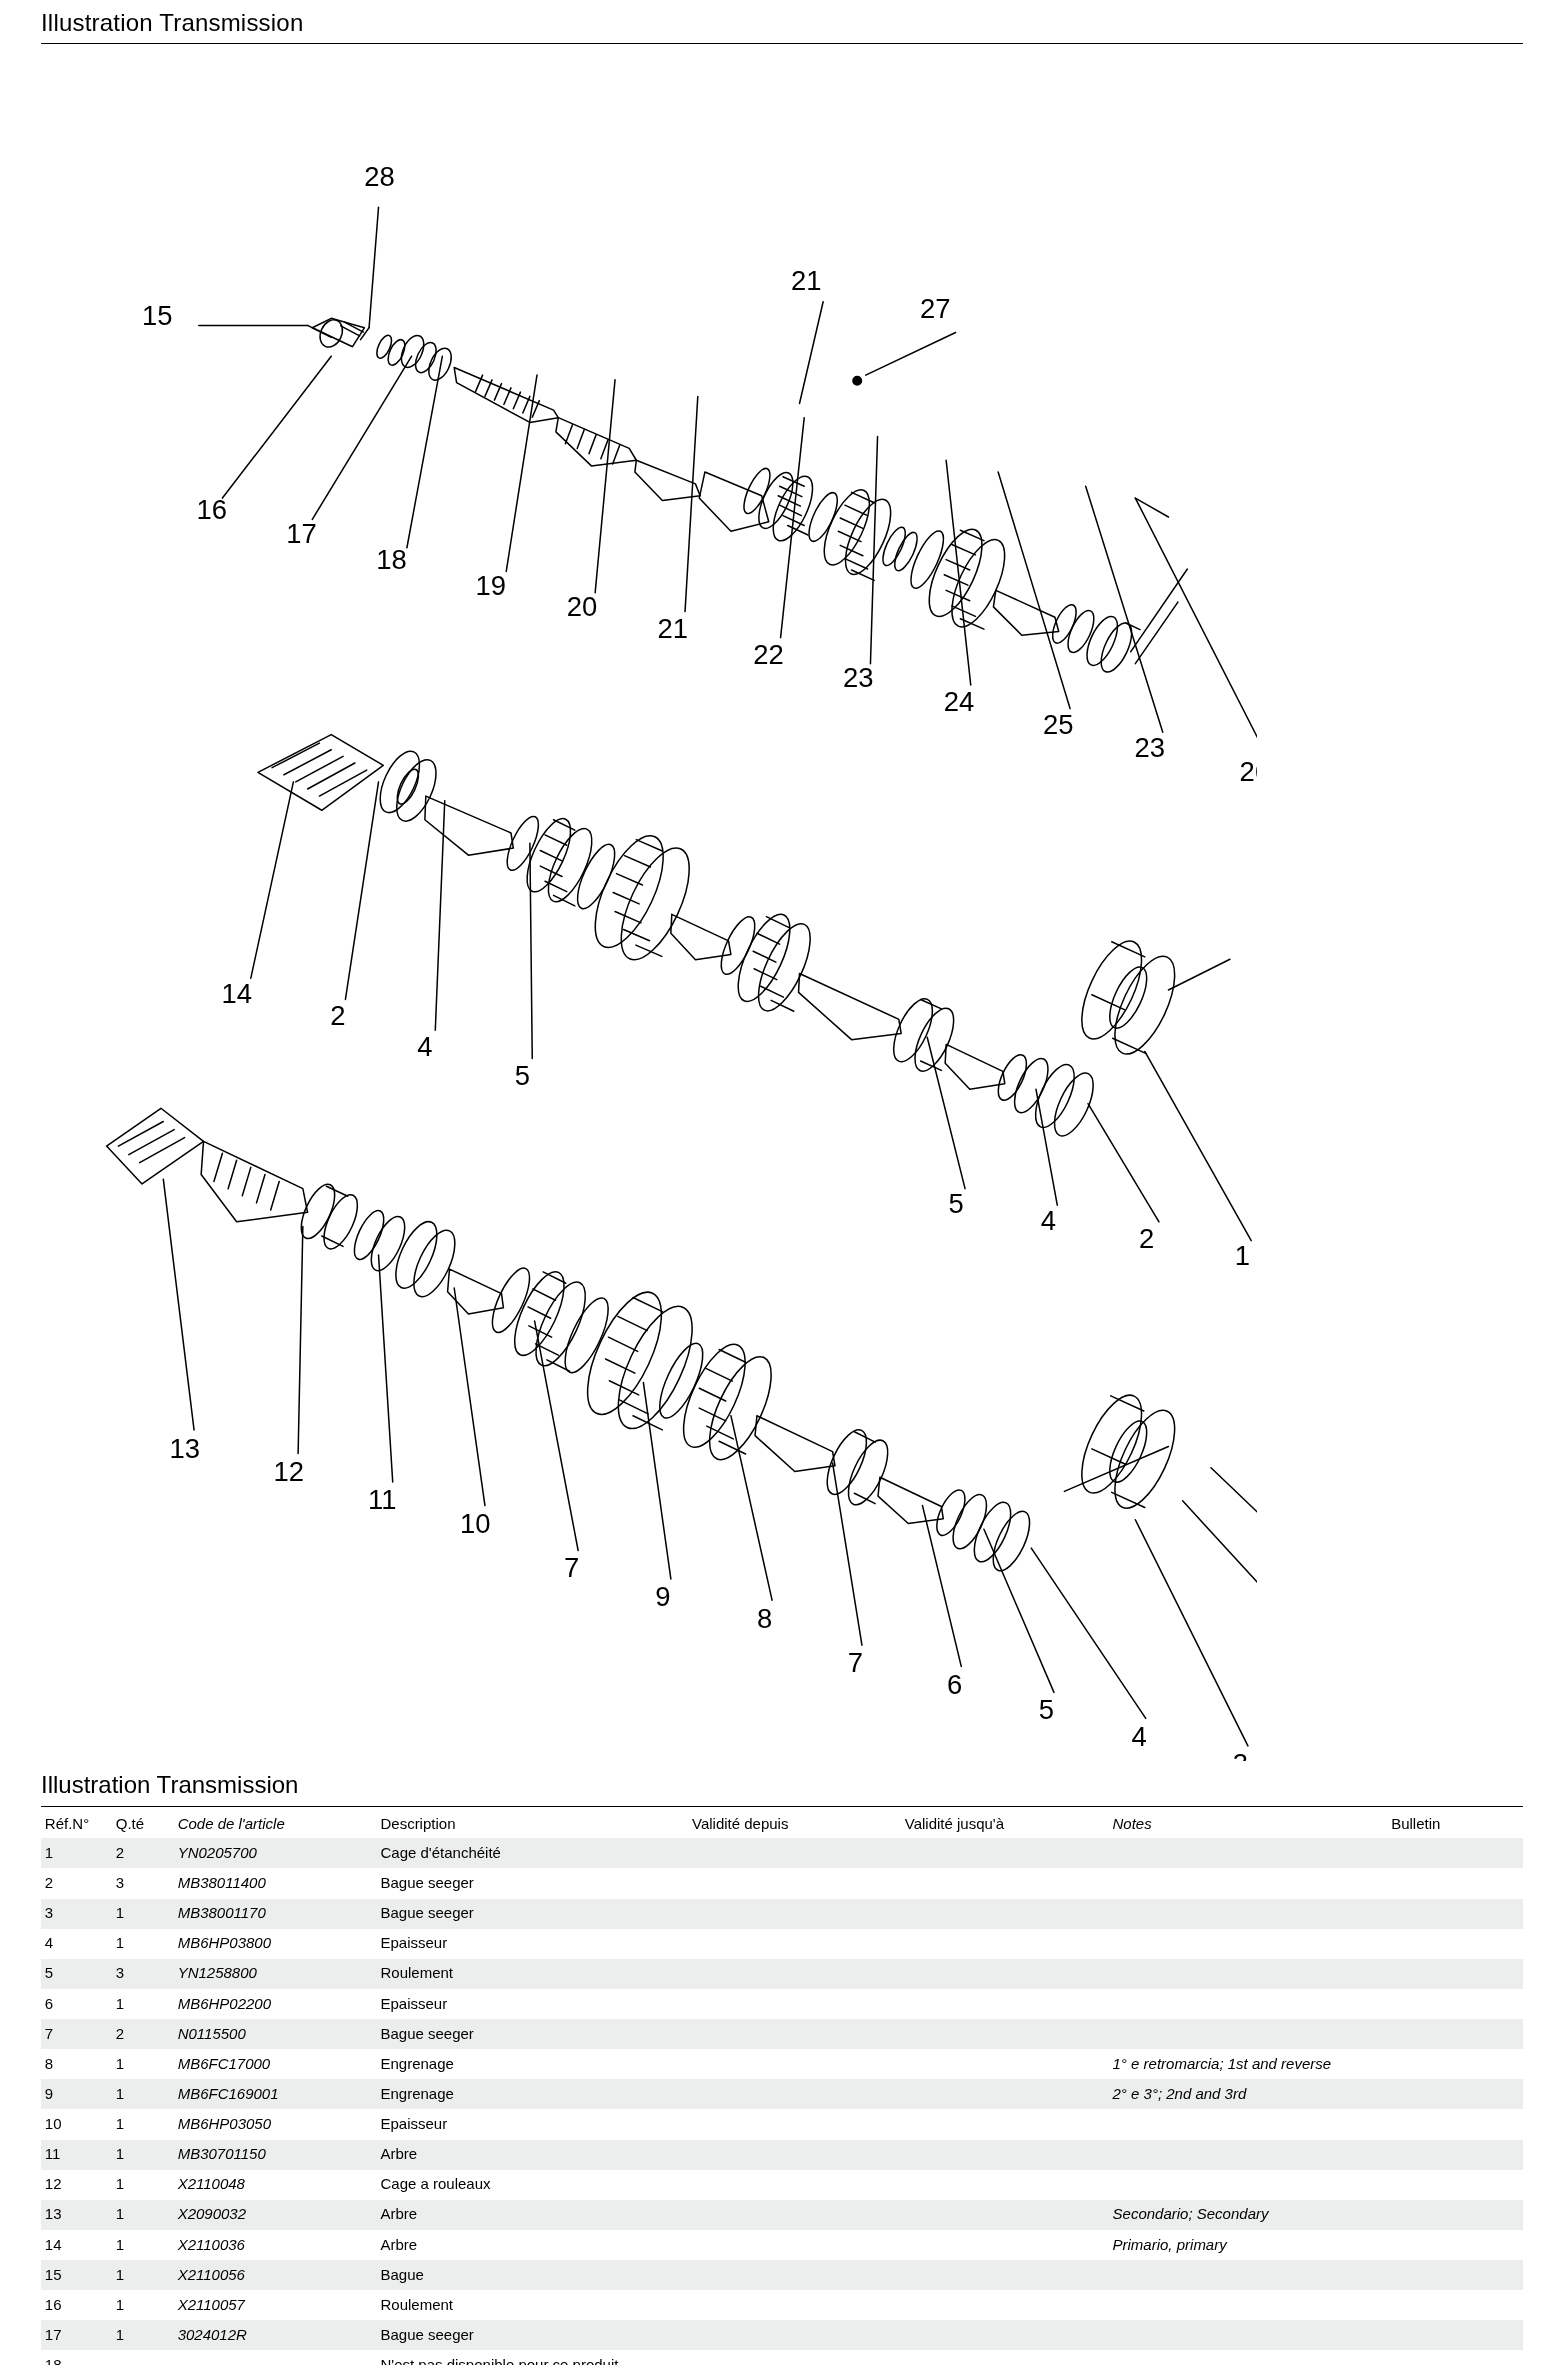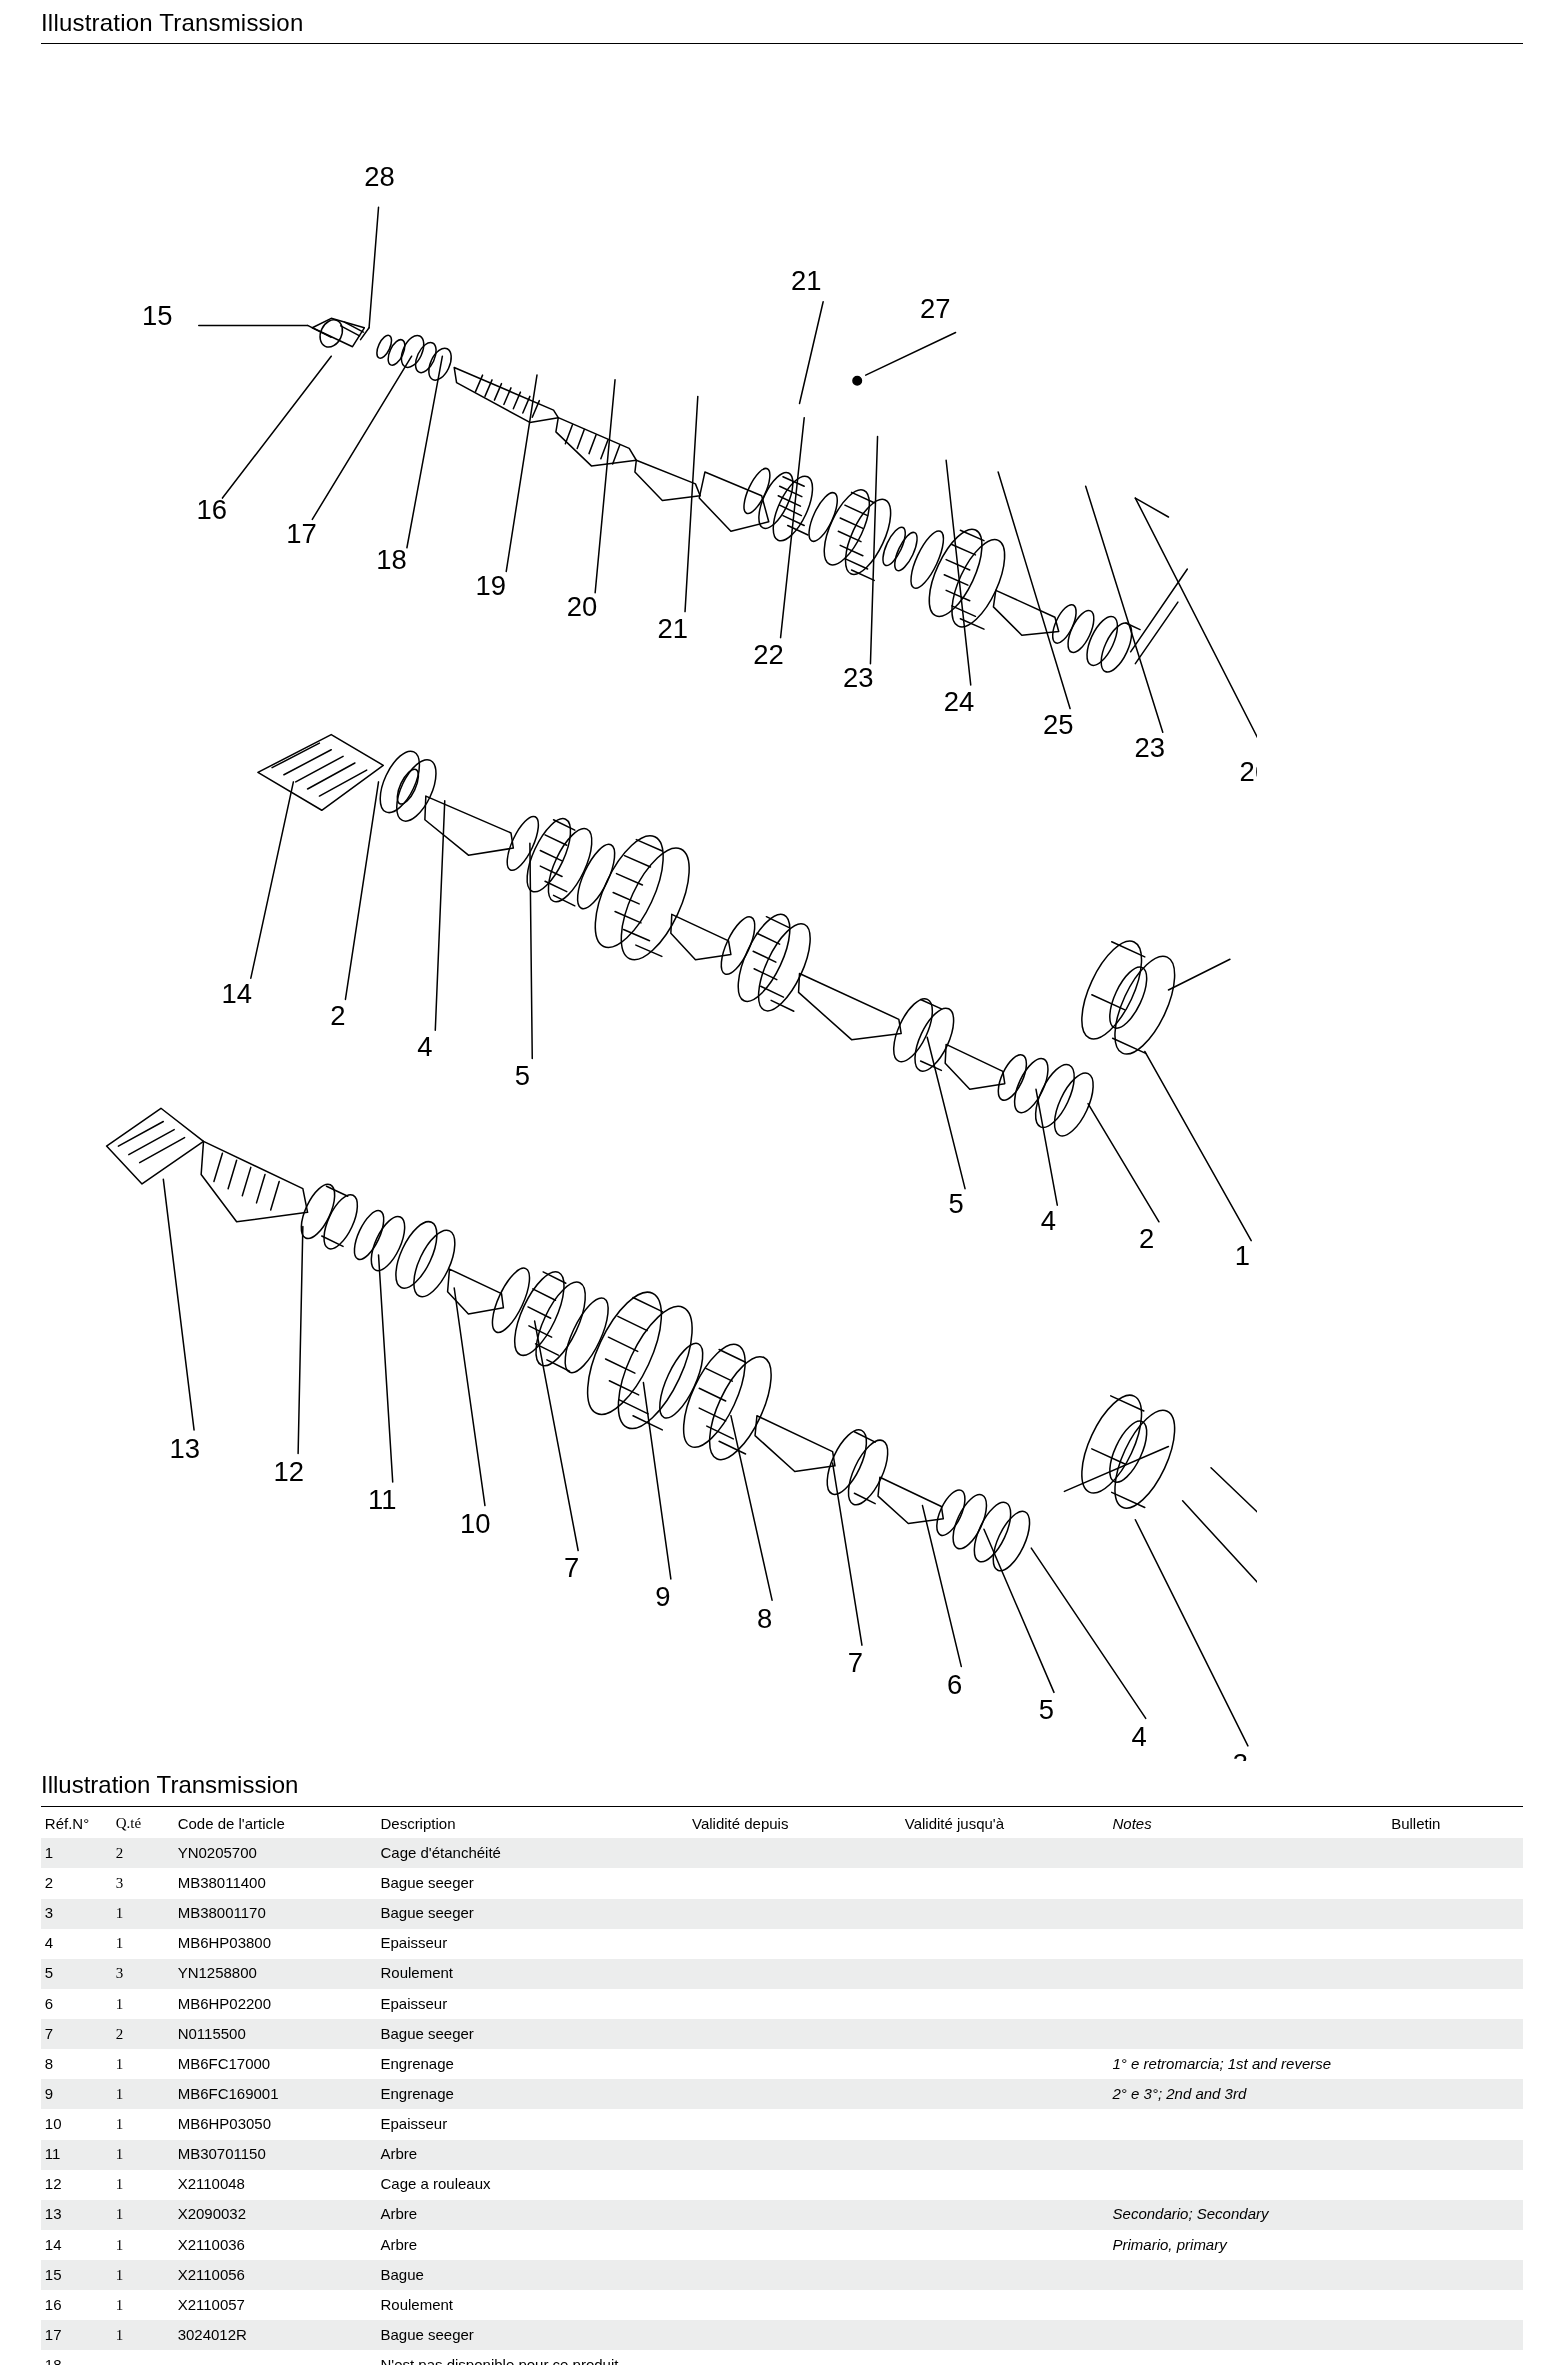--- a/index.html
+++ b/index.html
@@ -69,22 +69,22 @@
   table.parts tbody tr.alt {
     background: #eceded;
   }
   table.parts tbody td {
     padding: 5.7px 0 5.7px 0;
     vertical-align: top;
     line-height: 1.25;
   }
   
   .c-ref   { width: 71px; padding-left: 3.8px !important; }
-  .c-qty   { width: 62px; font-family: Liberation Serif, serif; }
-  .c-code  { width: 203px; }
+  .c-qty   { width: 62px; }
+  .c-code  { width: 203px; font-style: italic; }
   .c-desc  { width: 312px; }
   .c-valid-from { width: 213px; }
   .c-valid-to   { width: 208px; }
   .c-notes { width: 279px; font-style: italic; }
   .c-bull  { width: 132px; }
   .head-rule {
     border-bottom: 1.4px solid #000;
   }
   .wrap-cell { white-space: normal; max-width: 293px; }
 </style>

